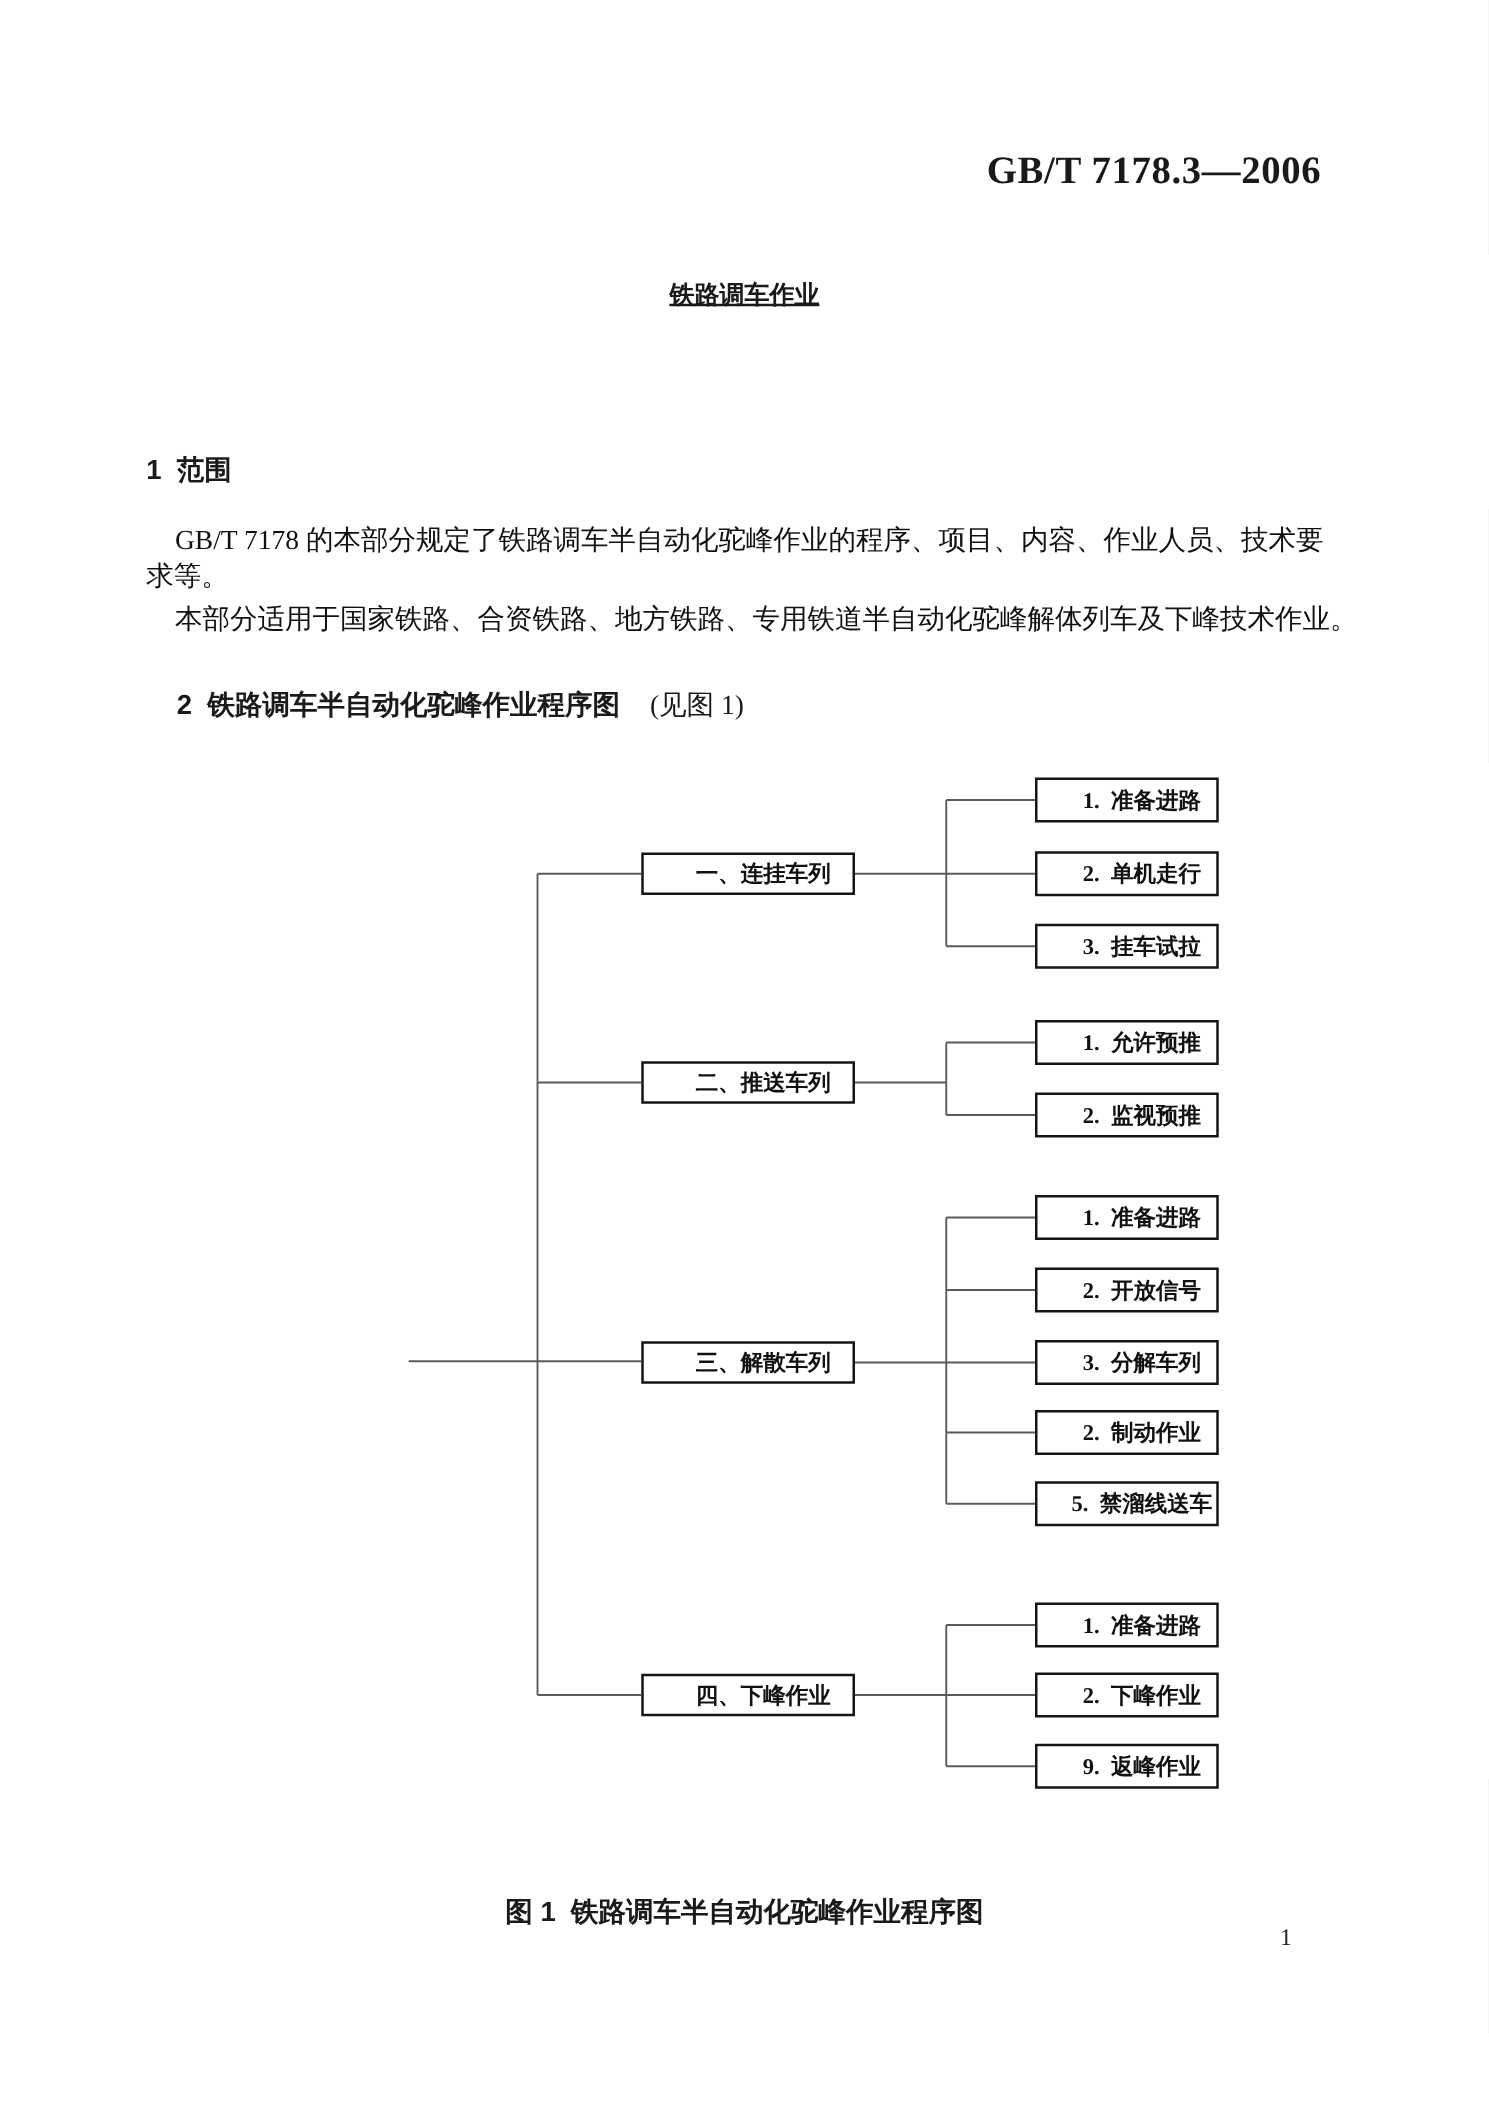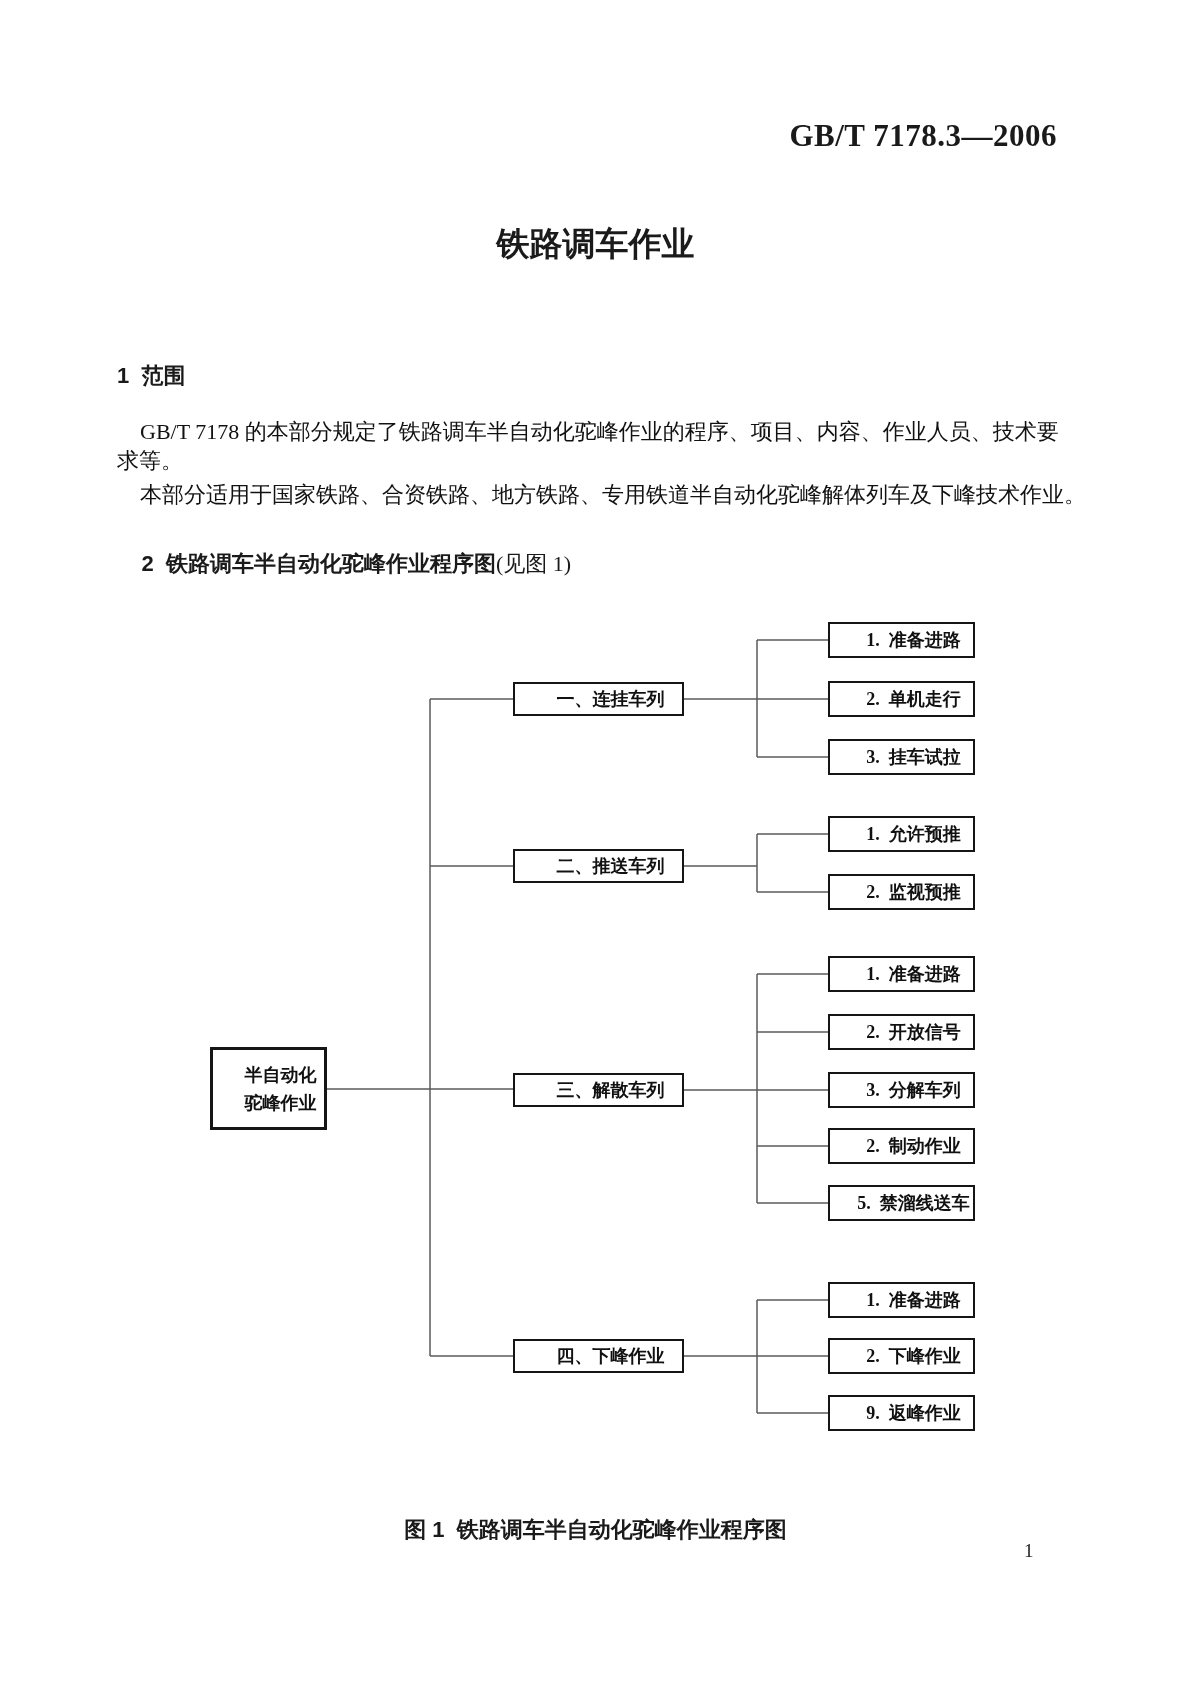--- a/index.html
+++ b/index.html
@@ -9,34 +9,34 @@
     font-family:"Liberation Serif","DejaVu Serif",serif;
   }
   .std-number {
     position:absolute; top:118px; right:134px;
     font-size:31px; font-weight:bold; letter-spacing:0.5px;
     font-family:"Liberation Serif","DejaVu Serif",serif;
   }
   .doc-title {
     position:absolute; left:0; width:100%; text-align:center;
     font-family:"Liberation Sans","DejaVu Sans",sans-serif;
-    font-size:33px; font-weight:bold; white-space:pre;
+    font-size:20px; font-weight:bold; white-space:pre;text-decoration:underline;
   }
   .title-l1 { top:222px; }
   .title-l2 { top:267px; }
   .sec-heading {
     position:absolute; left:117px;
     font-family:"Liberation Sans","DejaVu Sans",sans-serif;
     font-size:22px; font-weight:bold; white-space:pre;
   }
   .sec1 { top:361px; }
   .sec2 { top:523px; }
   .sec-heading .suffix {
     font-family:"Liberation Serif","DejaVu Serif",serif;
-    font-weight:normal; font-size:22px;
+    font-weight:normal; font-size:22px;padding-left:24px;
   }
   .body-line {
     position:absolute; font-size:22px; white-space:pre; color:#111;
   }
   .p1l1 { left:140px; top:417px; }
   .p1l2 { left:117px; top:446px; }
   .p2   { left:140px; top:480px; }
 
   
   .connectors { position:absolute; left:0; top:0; pointer-events:none; }
@@ -106,24 +106,20 @@
     <line x1="757" y1="1032" x2="828" y2="1032"></line>
     <line x1="757" y1="1146" x2="828" y2="1146"></line>
     <line x1="757" y1="1203" x2="828" y2="1203"></line>
 
     <line x1="684" y1="1356" x2="828" y2="1356"></line>
     <line x1="757" y1="1300" x2="757" y2="1413"></line>
     <line x1="757" y1="1300" x2="828" y2="1300"></line>
     <line x1="757" y1="1413" x2="828" y2="1413"></line>
   </svg>
 
-  <div class="fbox root">
-    <div>半自动化</div>
-    <div>驼峰作业</div>
-  </div>
 
   <div class="fbox mid" style="top:682px">一、连挂车列</div>
   <div class="fbox mid" style="top:849px">二、推送车列</div>
   <div class="fbox mid" style="top:1073px">三、解散车列</div>
   <div class="fbox mid" style="top:1339px">四、下峰作业</div>
 
   <div class="fbox leaf" style="top:622px">1.  准备进路</div>
   <div class="fbox leaf" style="top:681px">2.  单机走行</div>
   <div class="fbox leaf" style="top:739px">3.  挂车试拉</div>
 

